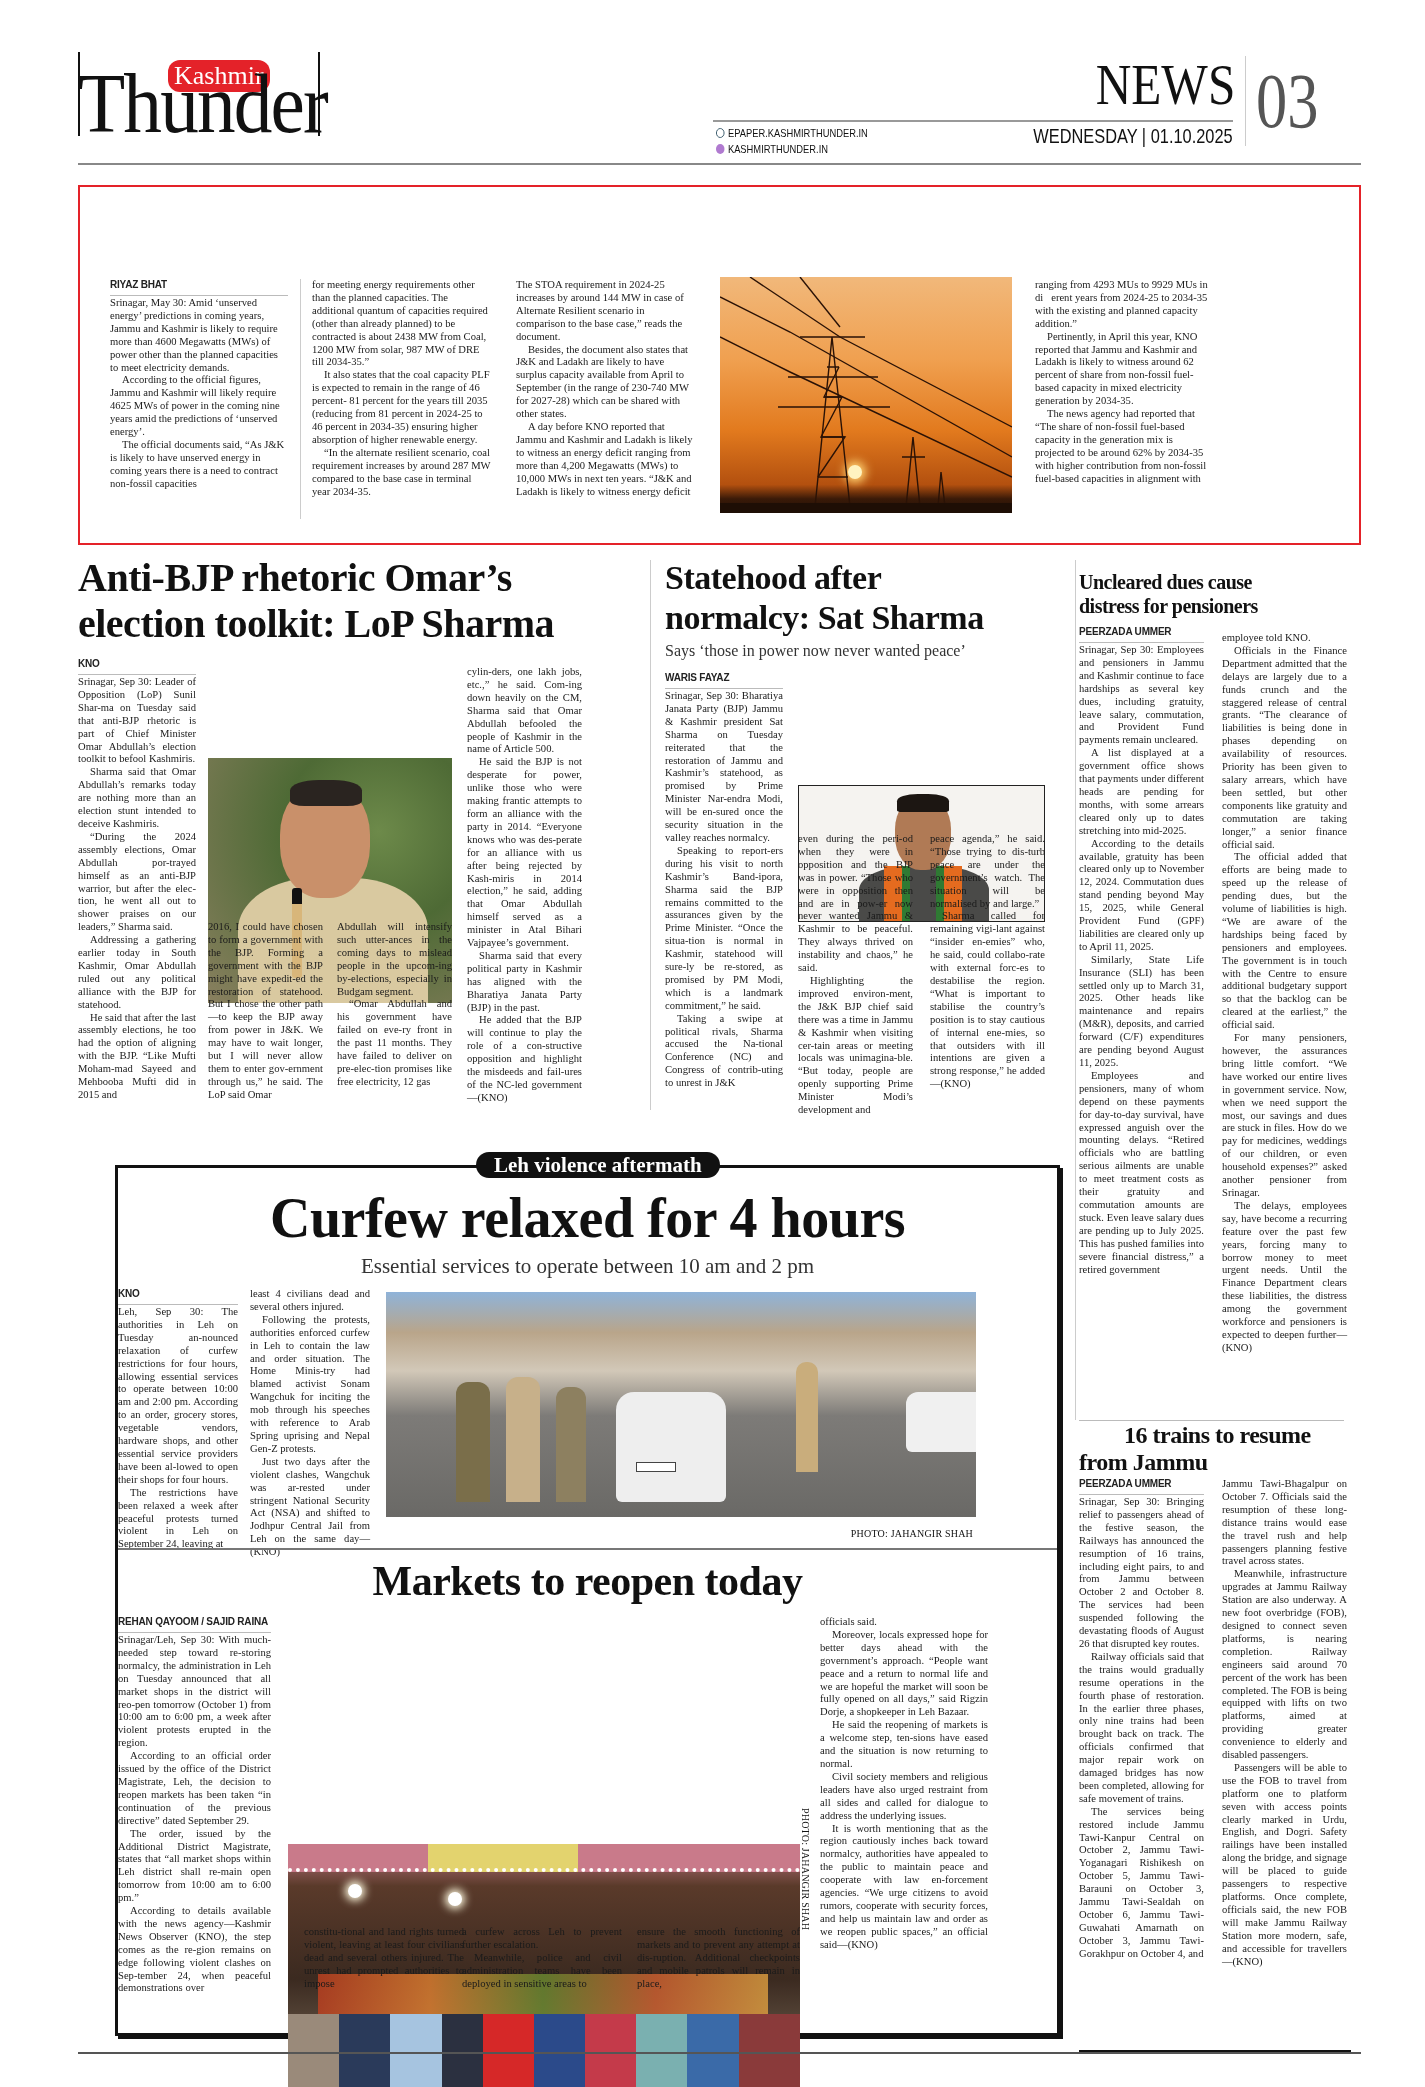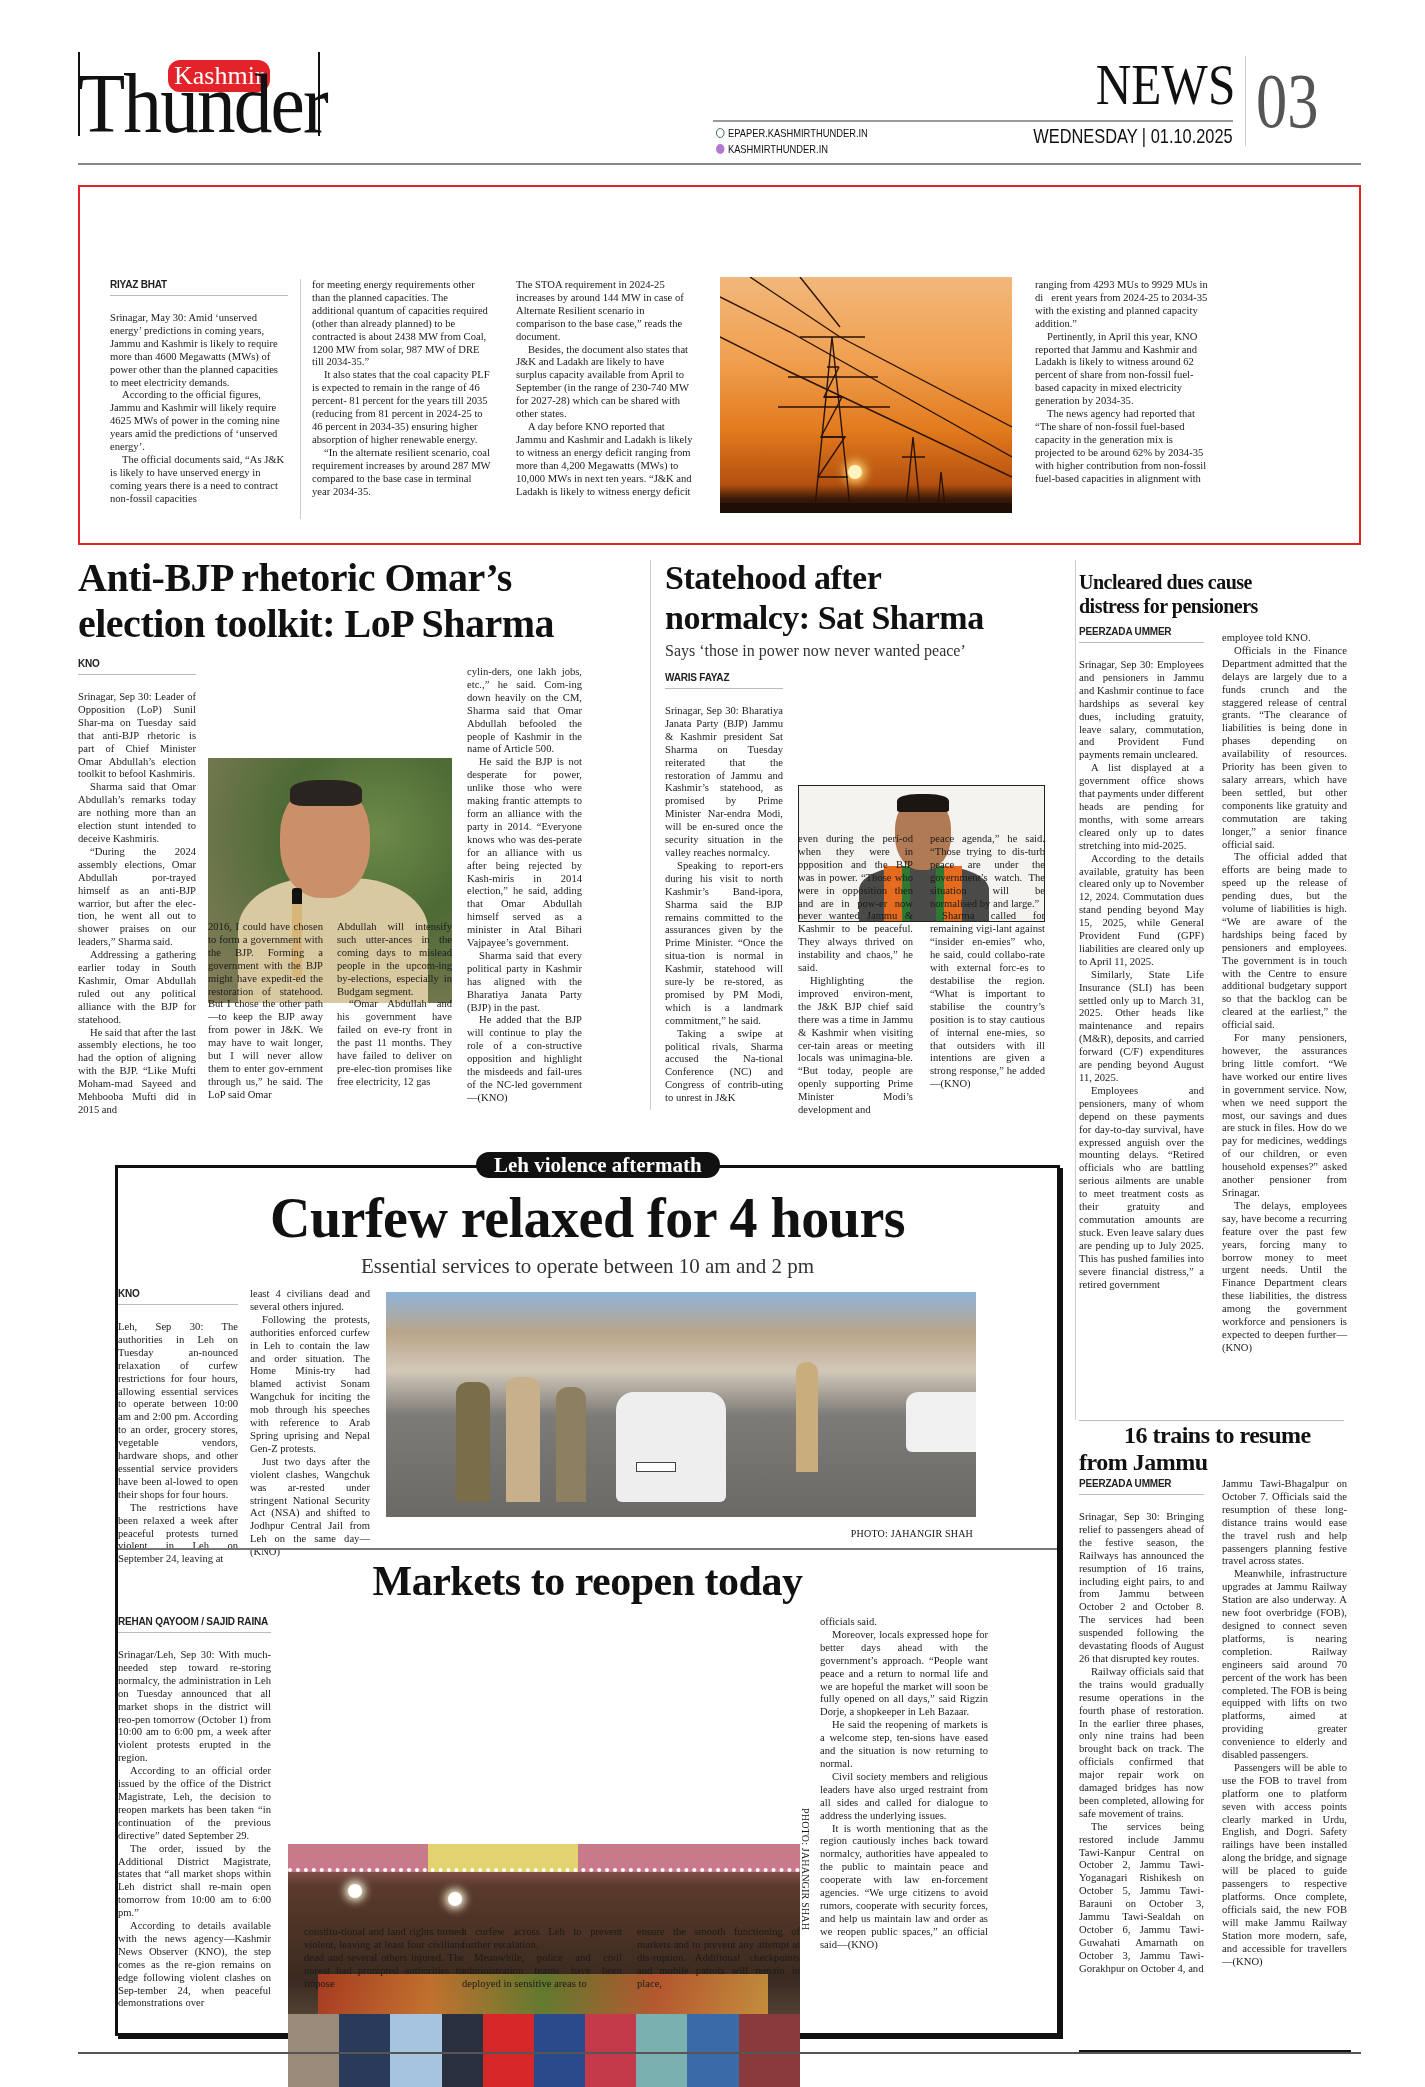--- a/index.html
+++ b/index.html
@@ -10,21 +10,21 @@
   .body-text {
     font-family: Liberation Serif, serif;
     font-size: 10.6px; line-height: 12.9px; text-align: justify; color: #1a1a1a;
     hyphens: auto;
   }
   .body-text p { text-indent: 12px; }
   .body-text p.first { text-indent: 0; }
   .byline {
     font-family: "Liberation Sans Narrow", "Liberation Sans", sans-serif;
     font-weight: bold; font-size: 10px; letter-spacing: -0.2px; color: #222;
-    border-bottom: 1px solid #bbb; padding-bottom: 5px; margin-bottom: 16px;
+    border-bottom: 1px solid #bbb; padding-bottom: 5px; margin-bottom: 1px;
   }
   .hl { font-family: "Liberation Serif", "DejaVu Serif", serif; font-weight: bold; color: #111; letter-spacing: -0.5px; }
 
   
   .mast-kashmir { background: #e42229; color: #fff; font-family: "Liberation Serif", serif; font-size: 26px; padding: 0 6px; line-height: 32px; }
   .mast-thunder { font-family: "Liberation Serif", serif; font-size: 84px; line-height: 84px; letter-spacing: -2px; transform: scaleX(0.92); transform-origin: left; }
   .news-word { font-family: "Liberation Serif", serif; font-size: 58px; line-height: 58px; transform: scaleX(0.85); transform-origin: right; }
   .page-num { font-family: "Liberation Serif", serif; font-size: 78px; color: #555; line-height: 78px; transform: scaleX(0.8); transform-origin: left; }
   .date-line { font-family: "Liberation Sans Narrow", "Liberation Sans", sans-serif; font-size: 21px; transform: scaleX(0.78); transform-origin: right; white-space: nowrap; }
   .url-line { font-size: 11px; font-family: "Liberation Sans", sans-serif; transform: scaleX(0.85); transform-origin: left; white-space: nowrap; display:flex; align-items:center; gap:4px;}

